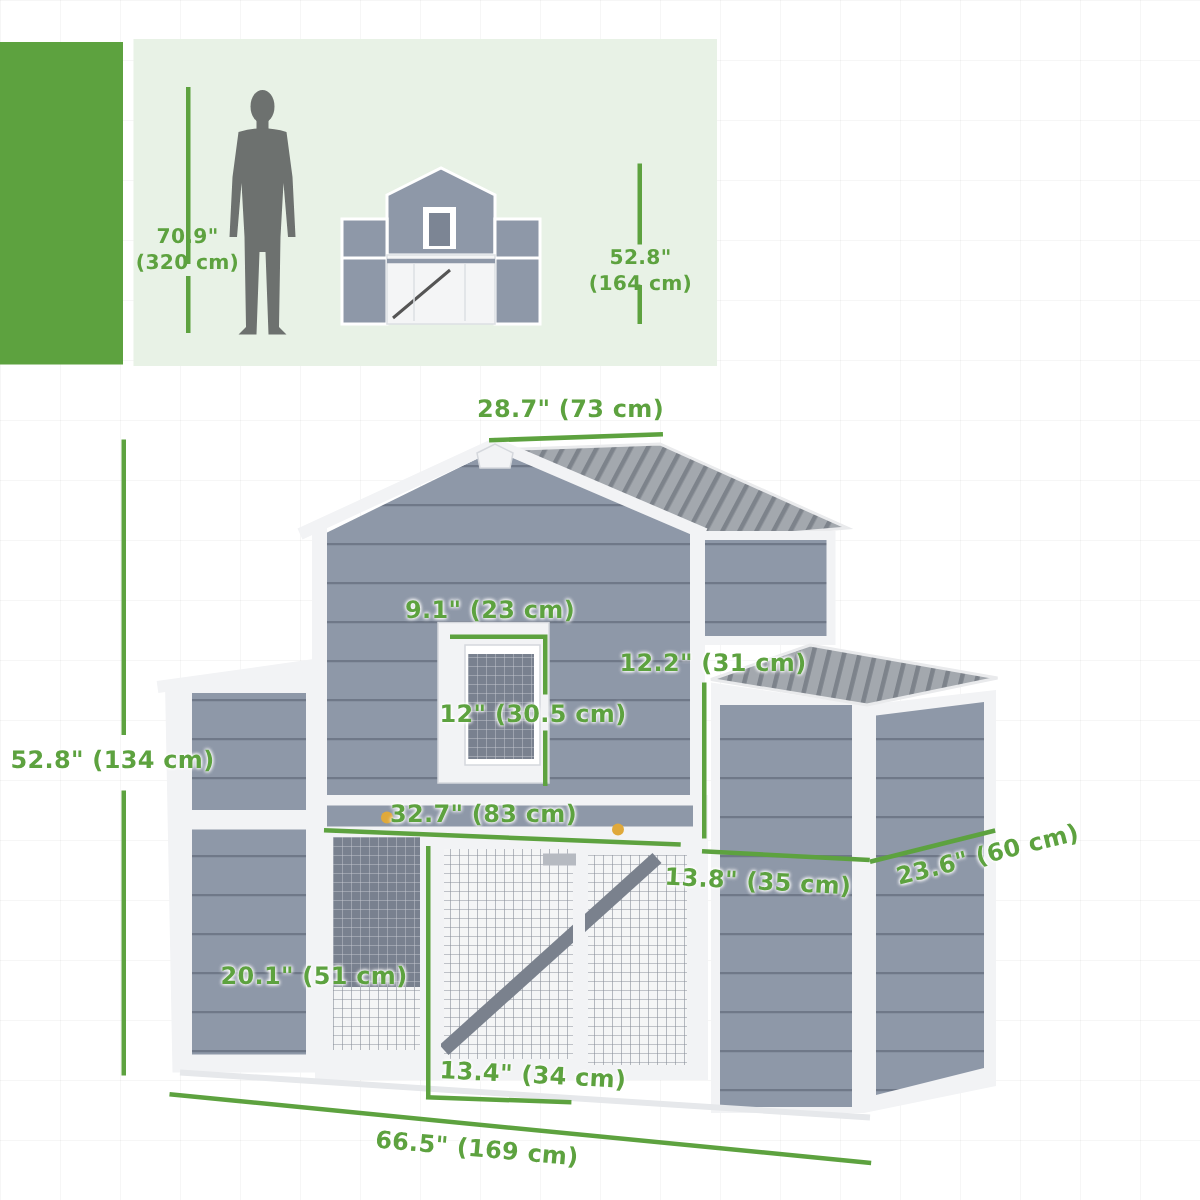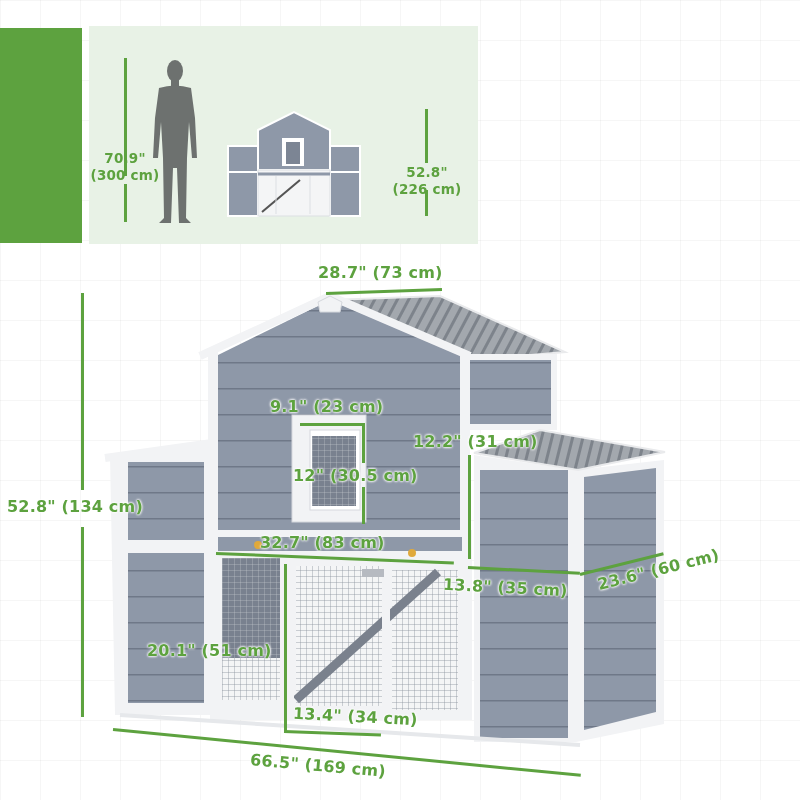--- a/index.html
+++ b/index.html
@@ -35,21 +35,21 @@
 
 <div class="grid-bg"></div>
 
 <div class="accent-block"></div>
 <div class="compare-panel">
 
   <div class="line" style="left:35px; top:32px; width:3px; height:118px;"></div>
   <div class="line" style="left:35px; top:158px; width:3px; height:38px;"></div>
   <div class="dim-label small" style="left:0px; top:124px; width:72px;">
     <div>70.9"</div>
-    <div>(300 cm)</div>
+    <div>(320 cm)</div>
   </div>
 
   <svg class="person" style="left:62px; top:32px;" width="48" height="166" viewBox="0 0 48 166">
     <g fill="#6d716f">
       <ellipse cx="24" cy="13" rx="8" ry="11"></ellipse>
       <rect x="20" y="22" width="8" height="6"></rect>
       <path d="M8 30 Q24 25 40 30 L44 60 L46 100 L41 100 L38 64 L36 100 L35 160 L40 165 L28 165 L26 110 L22 110 L20 165 L8 165 L13 160 L12 100 L10 64 L7 100 L2 100 L4 60 Z"></path>
     </g>
   </svg>
 
@@ -65,21 +65,21 @@
     <line x1="32" y1="66" x2="104" y2="66" stroke="#8e98a8" stroke-width="3"></line>
     <line x1="36" y1="104" x2="74" y2="72" stroke="#555" stroke-width="2"></line>
     <line x1="50" y1="68" x2="50" y2="106" stroke="#dcdfe3"></line>
     <line x1="84" y1="68" x2="84" y2="106" stroke="#dcdfe3"></line>
   </svg>
 
   <div class="line" style="left:336px; top:83px; width:3px; height:54px;"></div>
   <div class="line" style="left:336px; top:164px; width:3px; height:26px;"></div>
   <div class="dim-label small" style="left:300px; top:138px; width:76px;">
     <div>52.8"</div>
-    <div>(226 cm)</div>
+    <div>(164 cm)</div>
   </div>
 </div>
 
 <svg style="position:absolute; left:0; top:0;" width="800" height="800" viewBox="0 0 800 800">
   <defs>
     <pattern id="siding" width="10" height="26" patternUnits="userSpaceOnUse">
       <rect width="10" height="26" fill="#8e98a8"></rect>
       <rect y="24" width="10" height="1.5" fill="#6f7888"></rect>
     </pattern>
     <pattern id="mesh" width="6" height="6" patternUnits="userSpaceOnUse">

